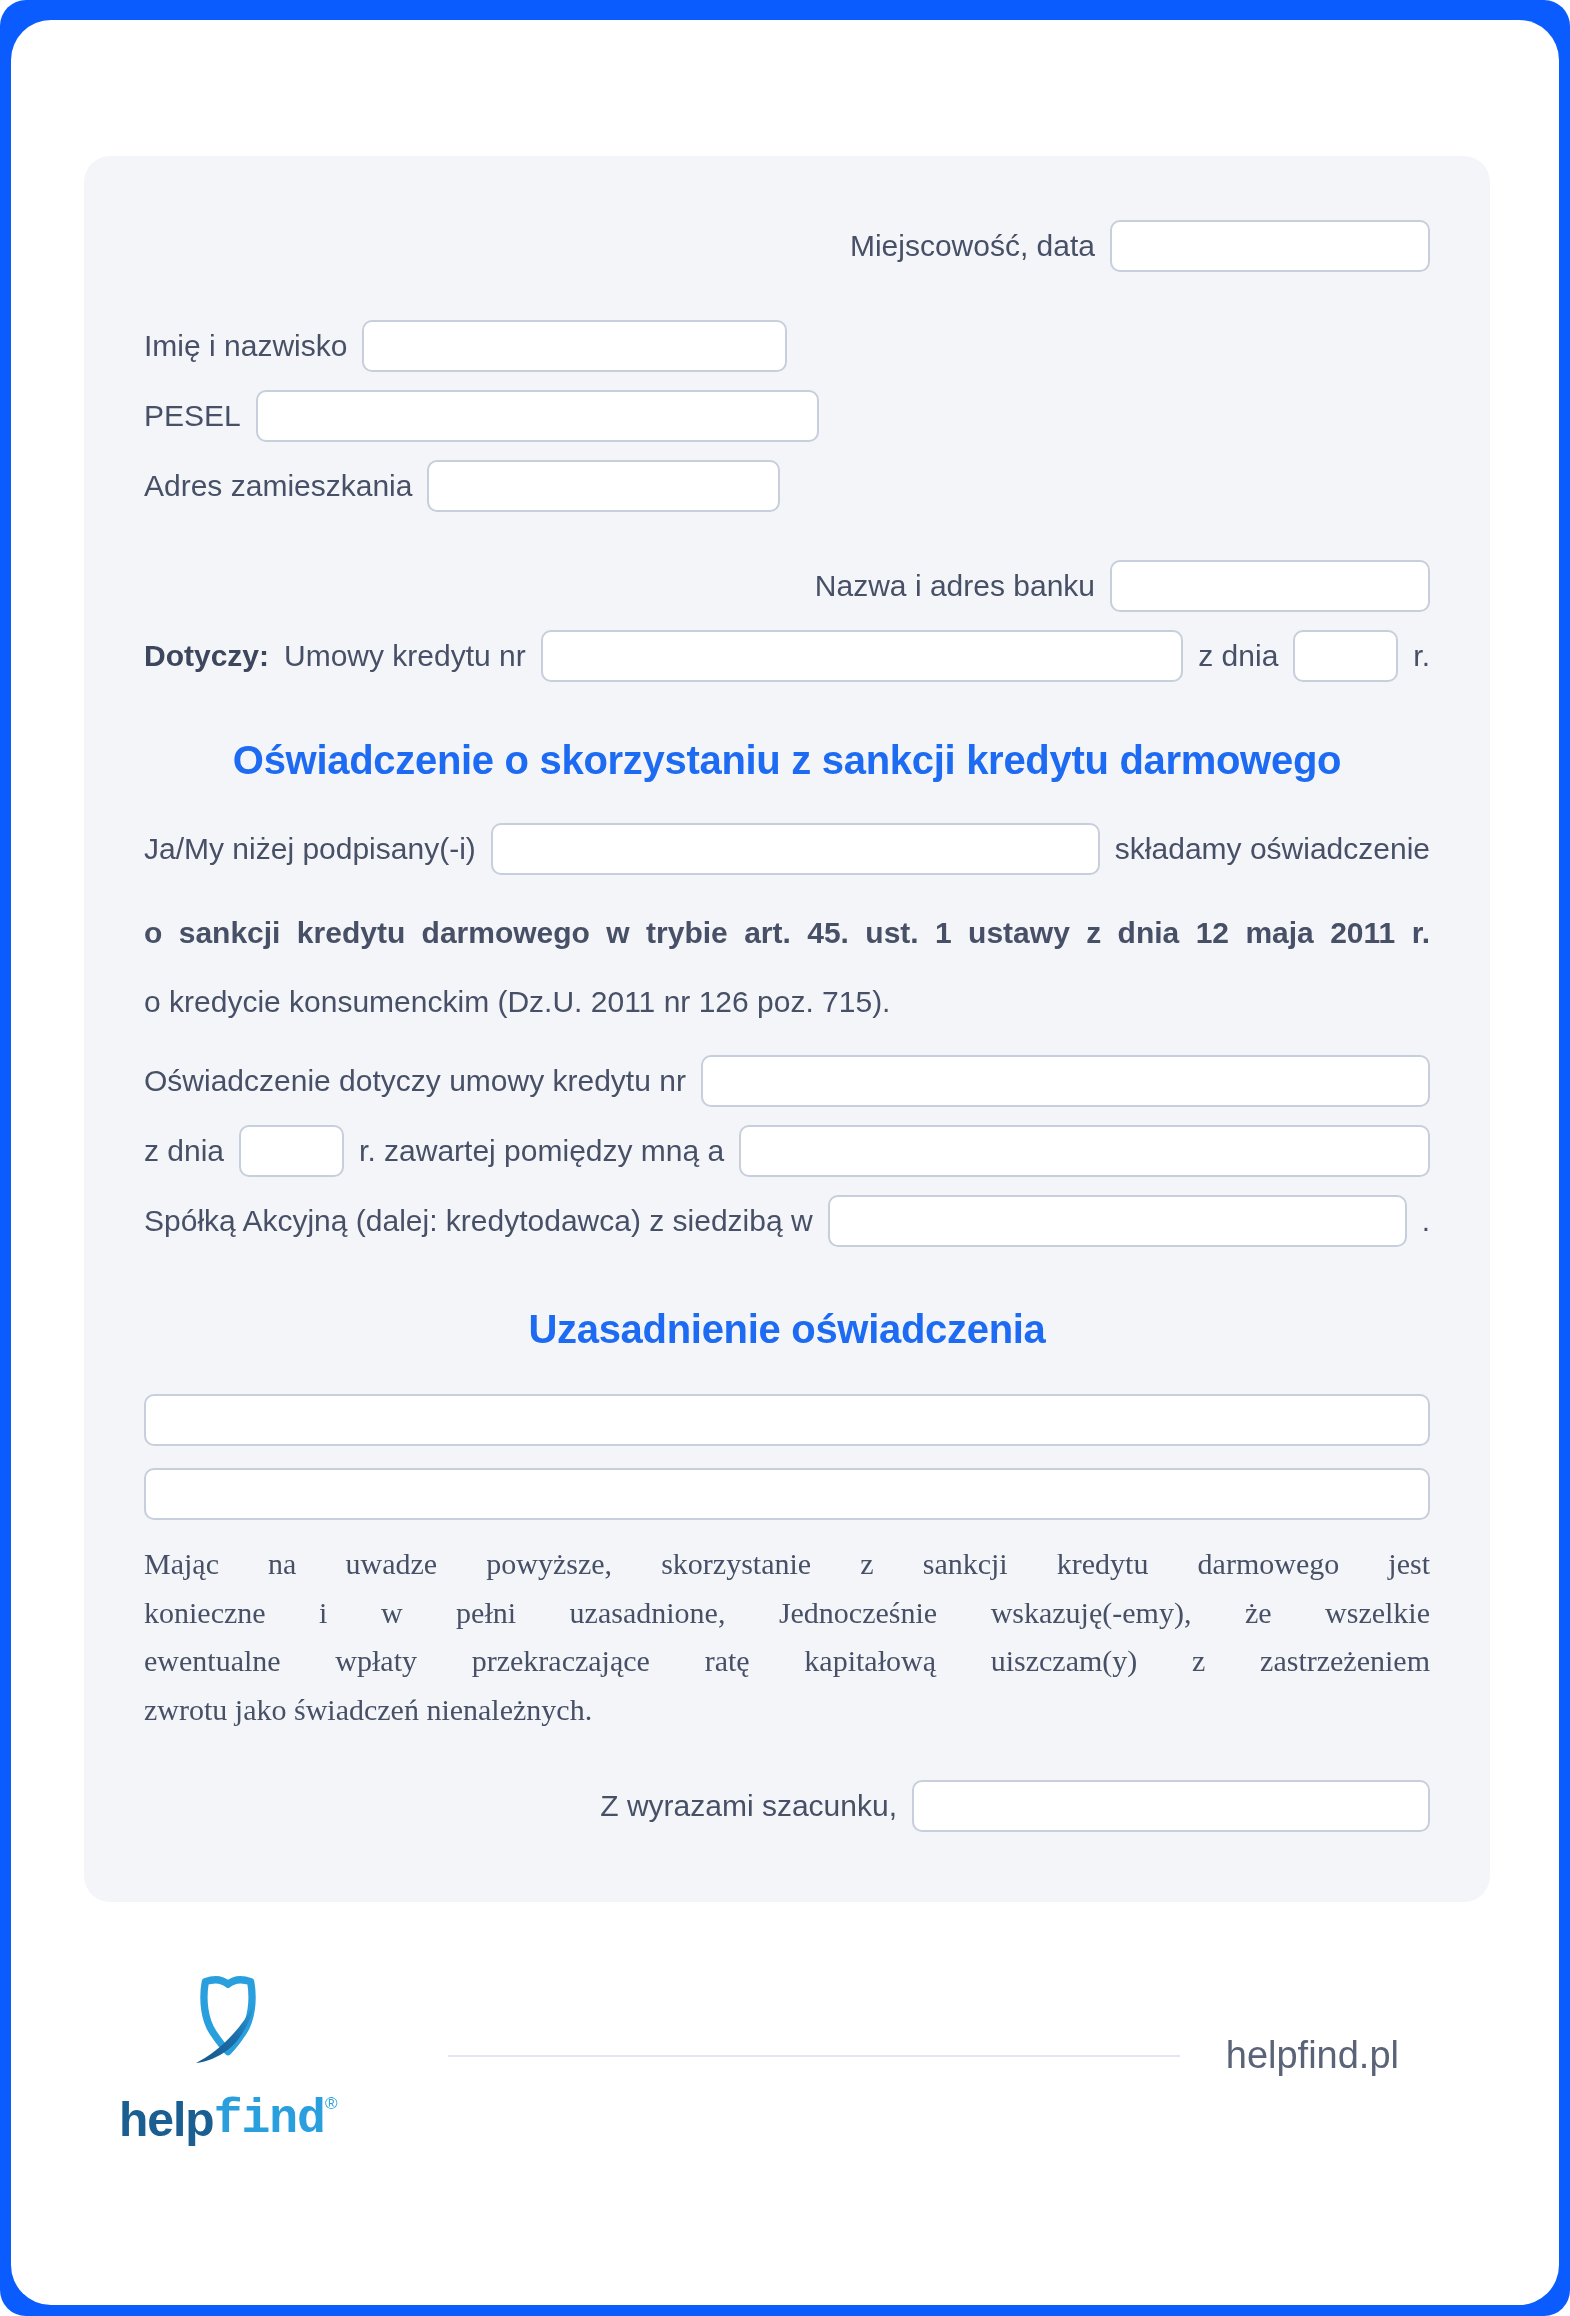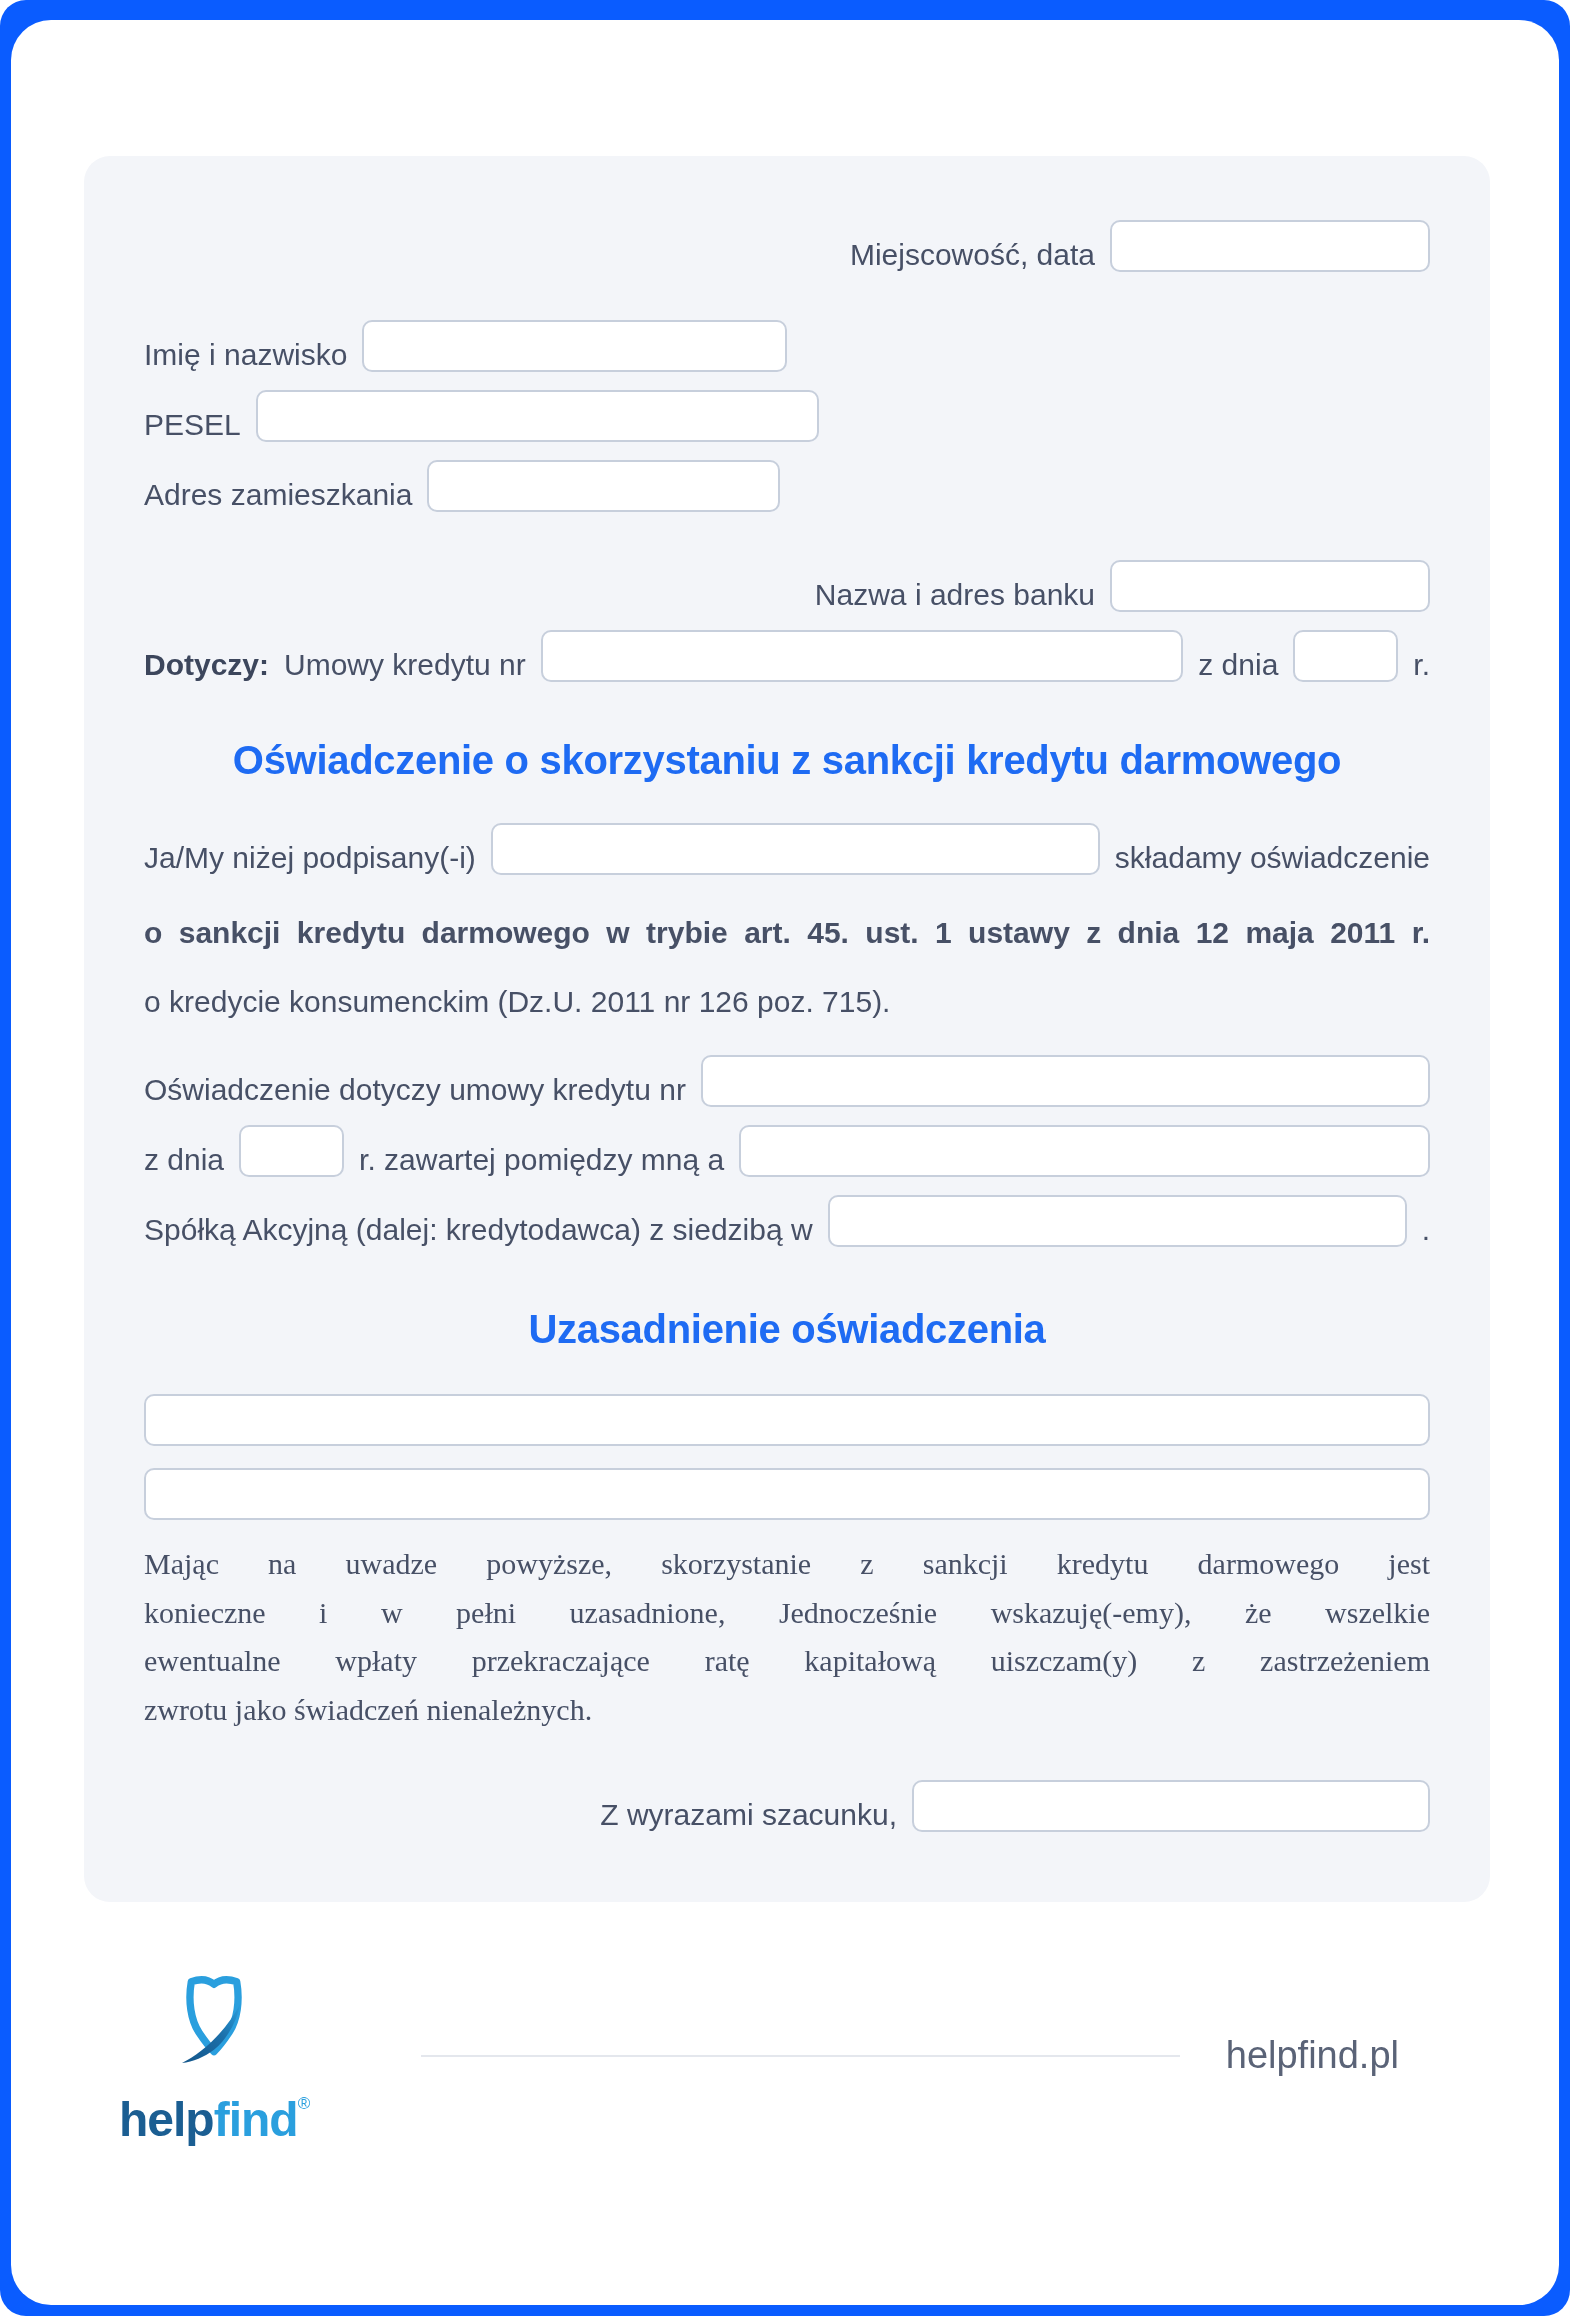--- a/index.html
+++ b/index.html
@@ -41,21 +41,21 @@
     margin-top: -10px;
   }
   
   .panel {
     margin: 46px 69px 0 73px;
     background: #f3f5f9;
     border-radius: 26px;
     padding: 64px 60px 70px 60px;
   }
   .row {
-    display: flex; align-items: flex-end; gap: 15px;
+    display: flex; align-items: center; gap: 15px;
     font-size: 30px; color: #475066;
     margin-bottom: 18px;
     white-space: nowrap;
   }
   .row.right { justify-content: flex-end; }
   .row .bold { font-weight: 700; color: #3c465c; }
   .inp {
     height: 52px;
     background: #ffffff;
     border: 2px solid #c7cfdc;
@@ -91,21 +91,21 @@
   .sig-row { margin-top: 46px; margin-bottom: 0; }
   
   .footer {
     display: flex; align-items: center;
     margin-top: 62px;
     padding: 0 160px 0 108px;
   }
   .logo { display: flex; align-items: center; gap: 22px; flex-direction: column; }
   .logo-text { font-size: 48px; font-weight: 700; letter-spacing: -1px; display: flex; align-items: flex-start; }
   .logo-help { color: #1b5e92; }
-  .logo-find { color: #2a9fde; }
+  .logo-find { color: #2a9fde; font-family: Liberation Mono, monospace; }
   .logo-reg { color: #2a9fde; font-size: 17px; font-weight: 400; margin-top: 2px; }
   .footer-line {
     flex: 1 1 auto; height: 2px; background: #e4e7ed;
     margin: 0 46px 0 112px;
   }
   .site-text { font-size: 38px; color: #5a6377; }
 </style>
 </head>
 <body>
 

